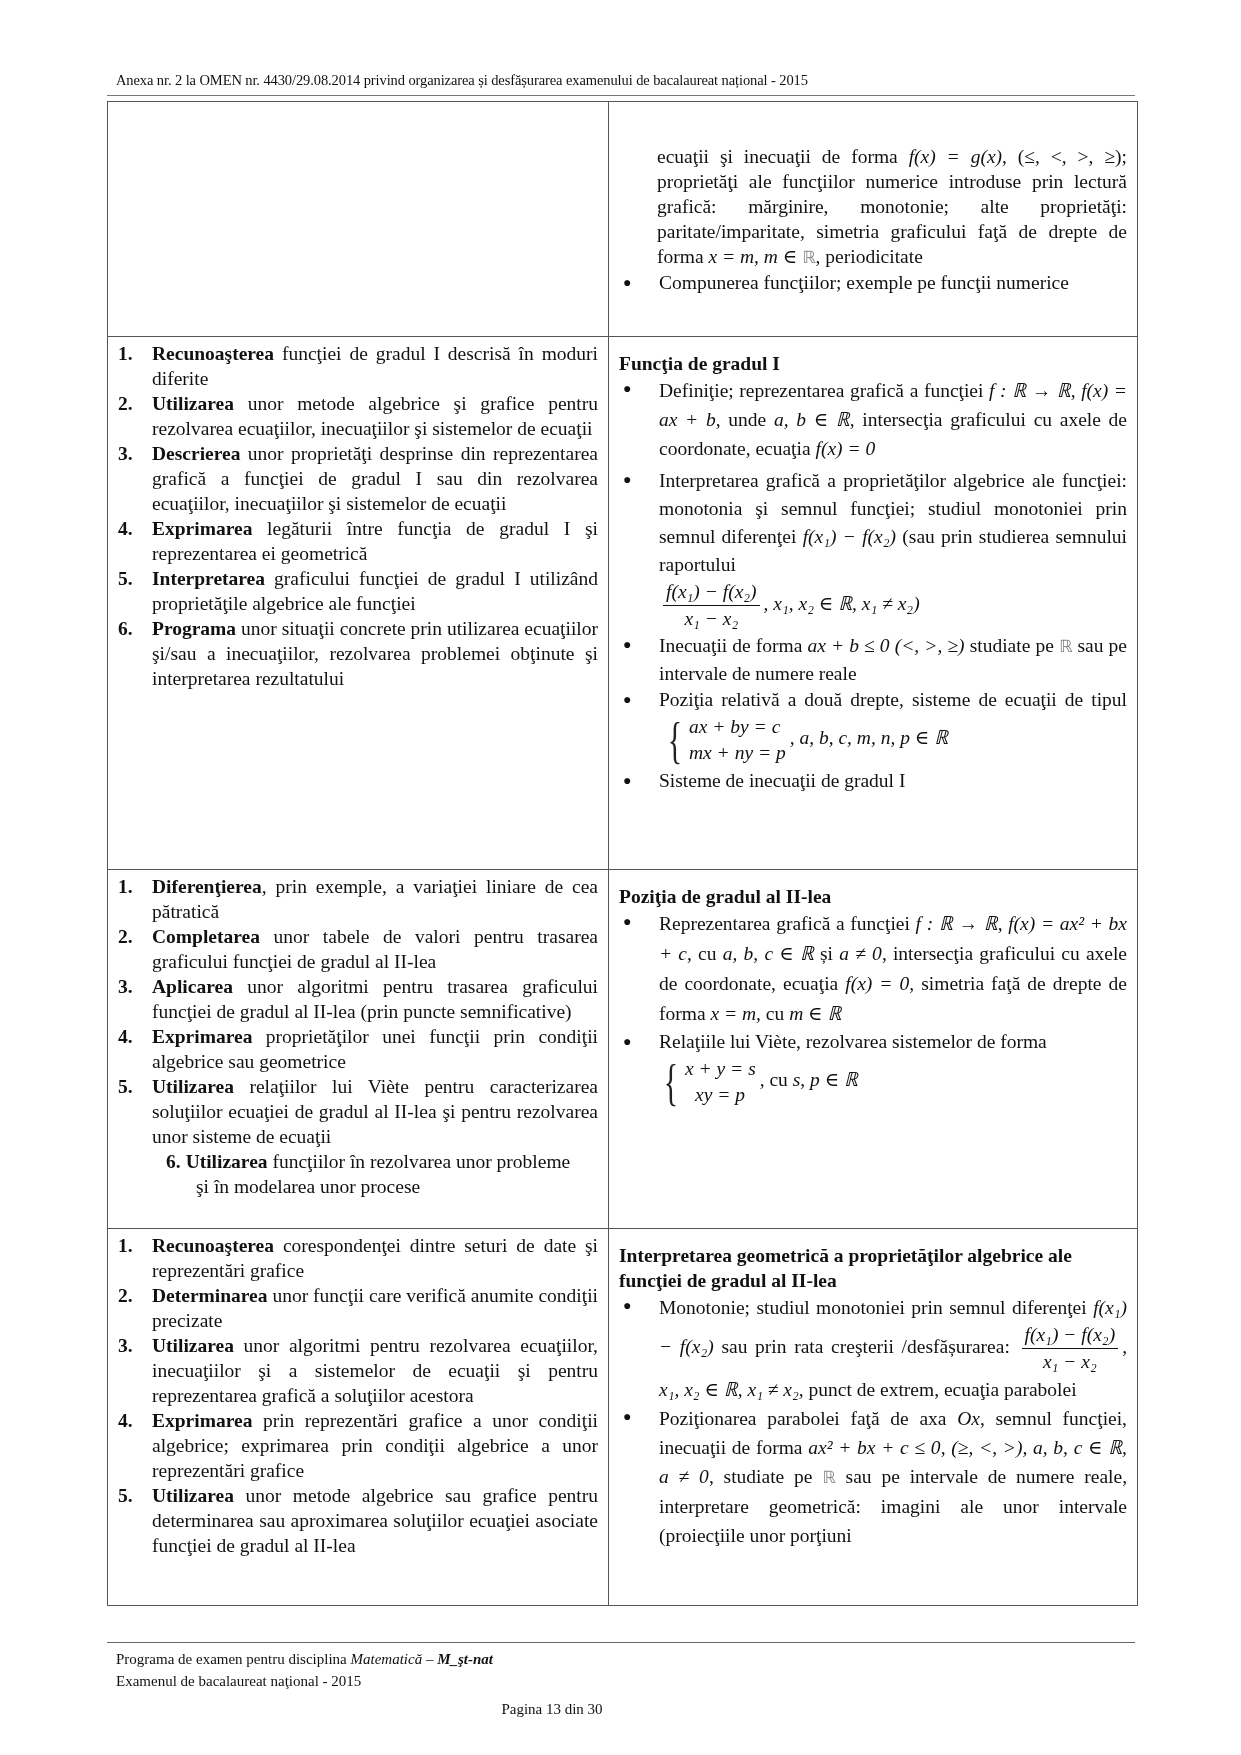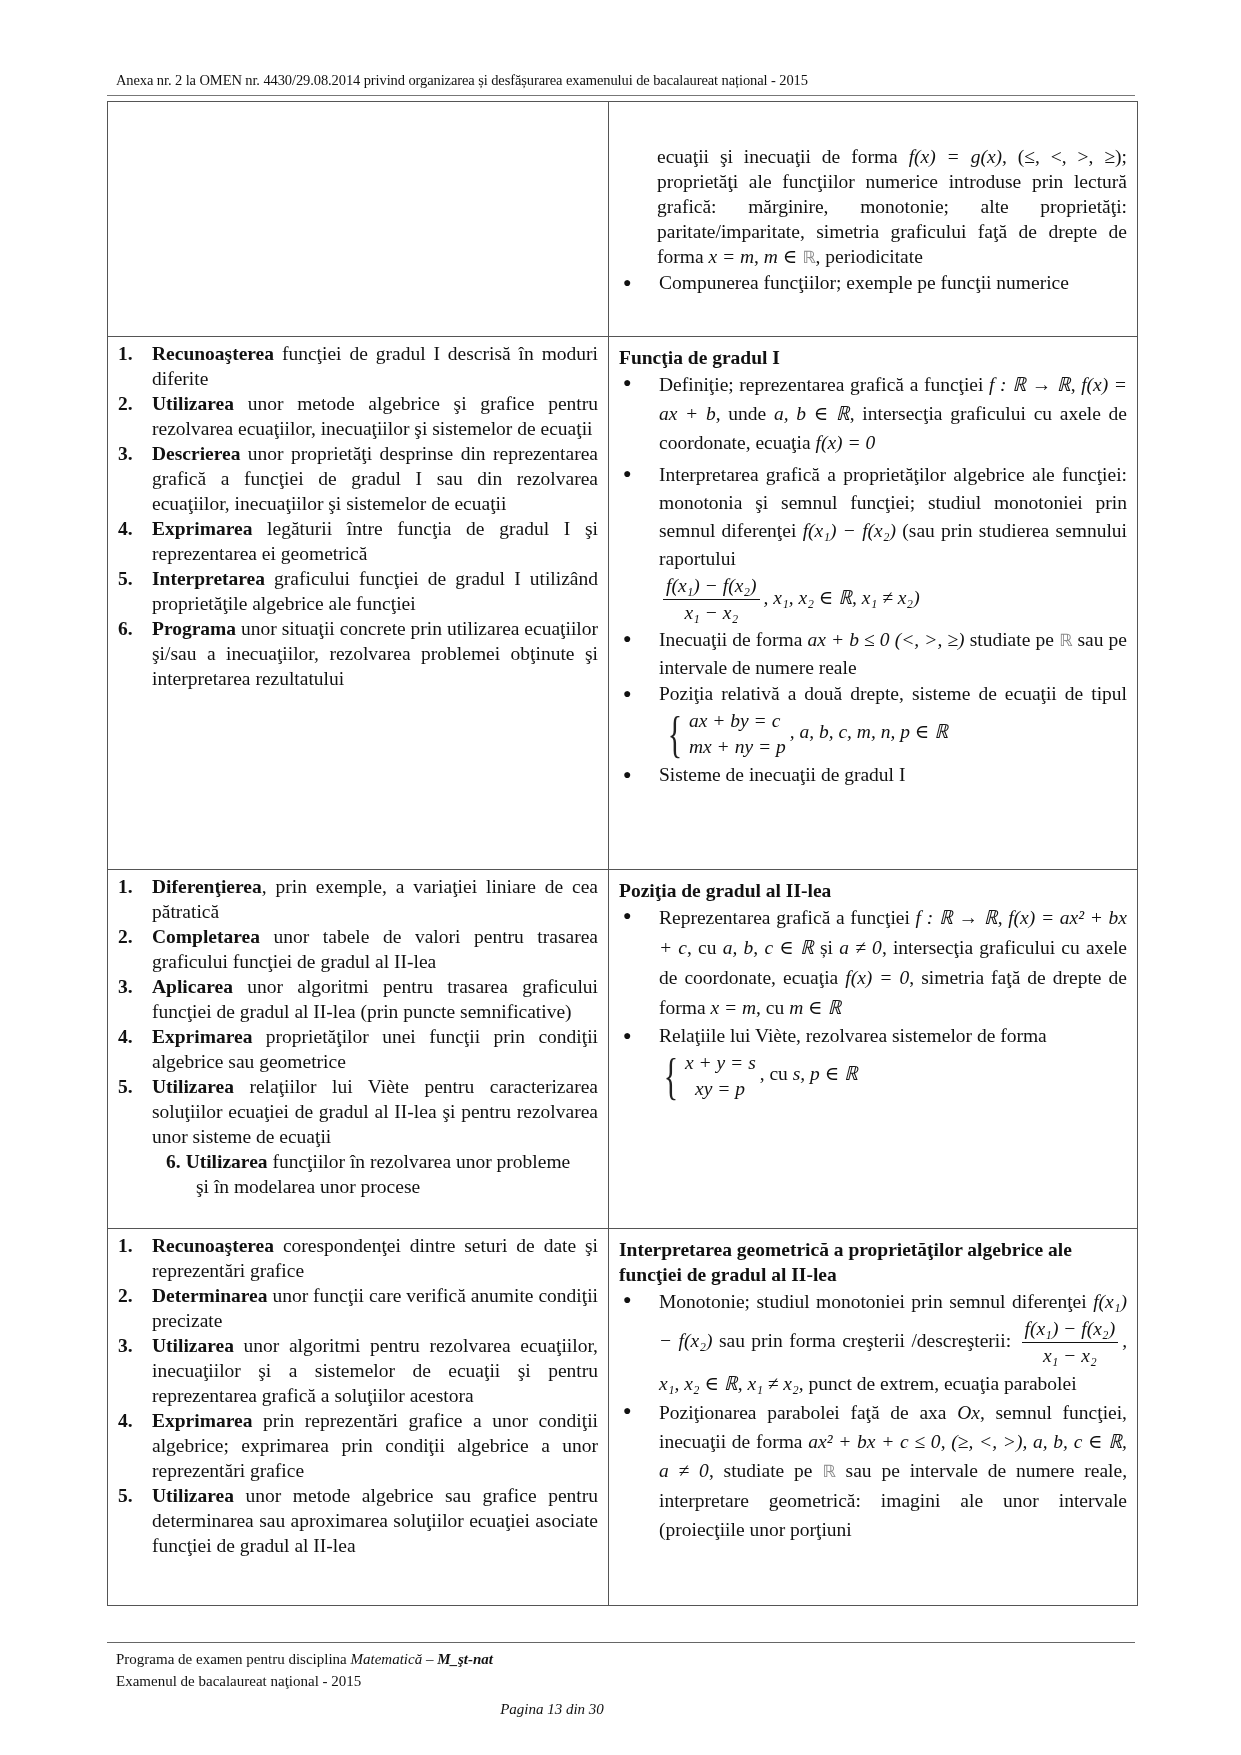--- a/index.html
+++ b/index.html
@@ -34,21 +34,21 @@
   ol.comp { list-style: none; margin: 0; padding: 4px 10px 0 6px; }
   ol.comp li { display: flex; text-align: justify; }
   ol.comp li .num { width: 34px; flex: 0 0 34px; font-weight: bold; padding-left: 4px; }
   ol.comp li .txt { flex: 1; }
   ol.comp li .kw { font-weight: bold; }
   ol.comp li.tight .num { width: auto; flex: 0 0 auto; padding-right: 5px; }
   ol.comp li.tight { display: block; padding-left: 4px; margin-left: 44px; }
   ol.comp li.tight .cont { display: block; padding-left: 34px; }
 
   .content { padding: 4px 10px 0 10px; }
-  .content .title { font-weight: bold; margin-top: 4px; }
+  .content .title { font-weight: bold; margin-top: 10px; }
   ul.bul { list-style: none; margin: 0; padding: 0; }
   ul.bul li { display: flex; text-align: justify; }
   ul.bul li .dot { flex: 0 0 36px; width: 36px; font-size: 14px; line-height: 25px; padding-left: 4px; }
   ul.bul li .txt { flex: 1; }
   ul.bul.cont li .txt { padding-left: 40px; margin-top: 40px; }
   .m { font-style: italic; font-family: "Liberation Serif", "DejaVu Serif", serif; }
   .R { font-family: "DejaVu Sans", sans-serif; color: #888888; font-size: 17px; }
   .frac { display: inline-flex; flex-direction: column; align-items: center; vertical-align: middle; margin: 0 4px; line-height: 26px; }
   .frac .num-f { border-bottom: 1.3px solid #111; padding: 0 3px; }
   .sys { display: inline-flex; align-items: center; vertical-align: middle; margin: 2px 4px; }
@@ -56,21 +56,21 @@
   .sys .lines { display: flex; flex-direction: column; line-height: 26px; font-style: italic; }
 
   .footer-rule {
     position: absolute; left: 107px; top: 1642px; width: 1028px; height: 0;
     border-top: 1.5px solid #666666;
   }
   .footer1 { position: absolute; left: 116px; top: 1651px; font-size: 15px; }
   .footer1 .subj { font-style: italic; }
   .footer1 .prof { font-style: italic; font-weight: bold; }
   .footer2 { position: absolute; left: 116px; top: 1673px; font-size: 15px; }
-  .footer3 { position: absolute; left: 0; width: 1104px; top: 1701px; text-align: center; font-size: 15px; font-style: italic; }
+  .footer3 { position: absolute; left: 0; width: 1104px; top: 1701px; text-align: center; font-size: 15px; }
 </style>
 </head>
 <body>
 
 <div class="header">Anexa nr. 2 la OMEN nr. 4430/29.08.2014 privind organizarea și desfășurarea examenului de bacalaureat național - 2015</div>
 <div class="header-rule"></div>
 
 <table class="syl">
 
   <tbody>
@@ -235,21 +235,21 @@
               <span class="txt"><span class="kw">Utilizarea</span><span> unor metode algebrice sau grafice pentru determinarea sau aproximarea soluţiilor ecuaţiei asociate funcţiei de gradul al II-lea</span></span>
             </li>
       </ol>
     </td>
     <td class="right">
       <div class="content">
         <div class="title">Interpretarea geometrică a proprietăţilor algebrice ale funcţiei de gradul al II-lea</div>
         <ul class="bul">
           <li>
             <span class="dot">●</span>
-            <span class="txt" style="line-height:29px;"><span>Monotonie; studiul monotoniei prin semnul diferenţei </span><span class="m">f(x₁) − f(x₂)</span><span> sau prin forma creşterii /descreşterii: </span><span class="frac m">
+            <span class="txt" style="line-height:29px;"><span>Monotonie; studiul monotoniei prin semnul diferenţei </span><span class="m">f(x₁) − f(x₂)</span><span> sau prin rata creşterii /desfășurarea: </span><span class="frac m">
                     <span class="num-f">f(x₁) − f(x₂)</span>
                     <span>x₁ − x₂</span>
                   </span><span class="m">, x₁, x₂ ∈ ℝ, x₁ ≠ x₂,</span><span> punct de extrem, ecuaţia parabolei</span></span>
           </li>
           <li>
             <span class="dot">●</span>
             <span class="txt" style="line-height:29px;"><span>Poziţionarea parabolei faţă de axa </span><span class="m">Ox</span><span>, semnul funcţiei, inecuaţii de forma </span><span class="m">ax² + bx + c ≤ 0</span><span>, </span><span class="m">(≥, &lt;, &gt;), a, b, c ∈ ℝ, a ≠ 0</span><span>, studiate pe </span><span class="R">ℝ</span><span> sau pe intervale de numere reale, interpretare geometrică: imagini ale unor intervale (proiecţiile unor porţiuni</span></span>
           </li>
         </ul>
       </div>

